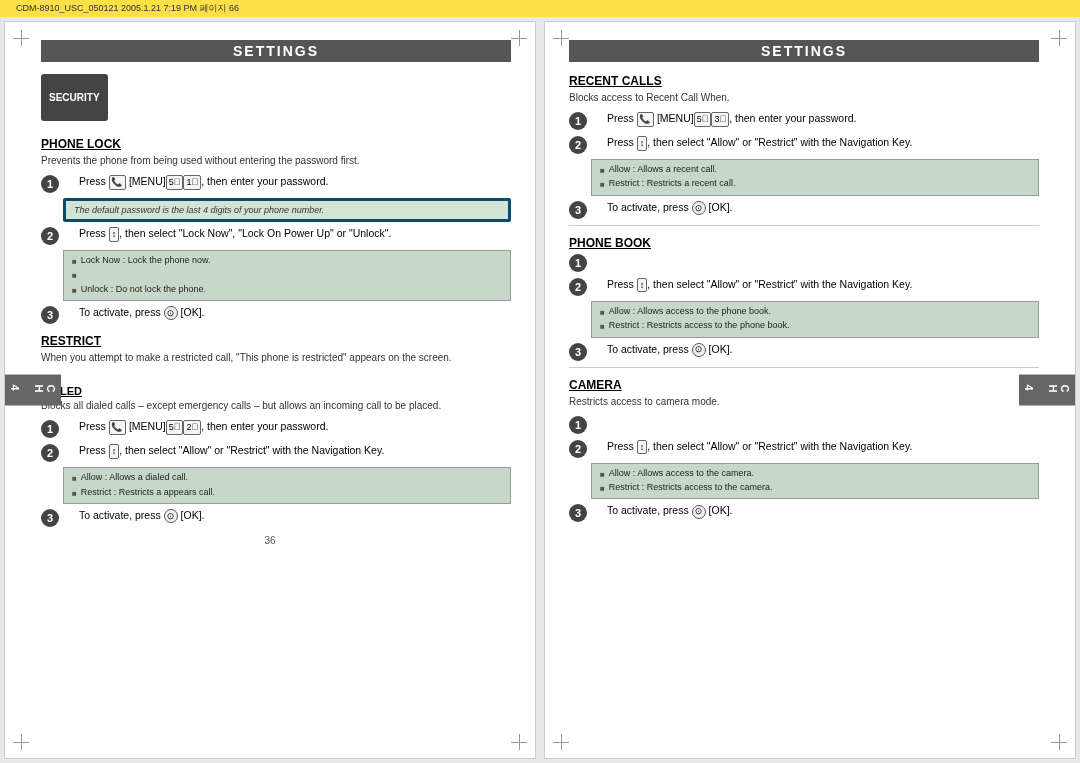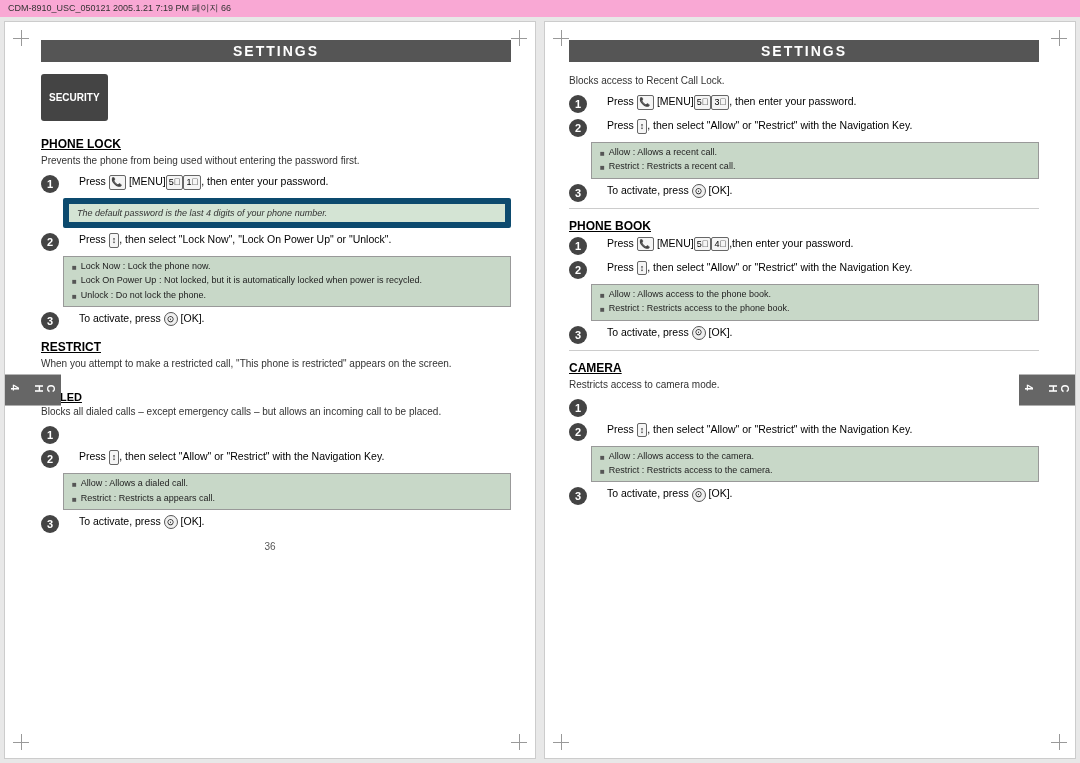--- a/index.html
+++ b/index.html
@@ -8,22 +8,22 @@
       height: 763px;
       background: #e8e8e8;
       font-family: Arial, sans-serif;
       font-size: 11px;
       overflow: hidden;
       display: flex;
       flex-direction: column;
     }
 
     .top-bar {
-      background: #f9a8d4;
-      padding: 2px 8px;
+      background: #fde047;
+      padding: 2px 16px;
       font-size: 9px;
       color: #333;
       display: flex;
       justify-content: space-between;
     }
 
     .pages-container {
       display: flex;
       flex: 1;
       gap: 0;
@@ -136,21 +136,21 @@
       display: inline-block;
       border: 1px solid #666;
       border-radius: 2px;
       padding: 0 2px;
       font-size: 9px;
       background: #f5f5f5;
     }
 
     .note-box {
       background: #d4e4d4;
-      border: 6px solid #0c4a6e;
+      border: 3px solid #0c4a6e;
       padding: 4px 8px;
       font-size: 9px;
       font-style: italic;
       color: #333;
       margin: 4px 0 4px 22px;
       border-radius: 2px;
     }
 
     .option-box {
       background: #c8d8c8;
@@ -264,21 +264,20 @@
       </div>
 
       
       <div class="option-box">
         <div class="option-row">
           <span class="bullet">■</span>
           <span>Lock Now : Lock the phone now.</span>
         </div>
         <div class="option-row">
           <span class="bullet">■</span>
-          <span>Lock On Power Up : Not locked, but it is automatically locked when power is recycled.</span>
         </div>
         <div class="option-row">
           <span class="bullet">■</span>
           <span>Unlock : Do not lock the phone.</span>
         </div>
       </div>
 
       
       <div class="step">
         <div class="step-num">3</div>
@@ -291,20 +290,23 @@
       <div class="section-title">RESTRICT</div>
       <div class="section-desc">When you attempt to make a restricted call, "This phone is restricted" appears on the screen.</div>
 
       
       <div class="subsection-title">DIALED</div>
       <div class="section-desc">Blocks all dialed calls – except emergency calls – but allows an incoming call to be placed.</div>
 
       
       <div class="step">
         <div class="step-num">1</div>
+        <div class="step-text">
+          Press <span class="key-inline">📞</span> [MENU]<span class="key-inline">5⃣</span><span class="key-inline">2⃣</span>, then enter your password.
+        </div>
       </div>
 
       
       <div class="step">
         <div class="step-num">2</div>
         <div class="step-text">
           Press <span class="key-inline">↕</span>, then select "Allow" or "Restrict" with the Navigation Key.
         </div>
       </div>
 
@@ -337,21 +339,22 @@
     <div class="crosshair ch-top-left"></div>
     <div class="crosshair ch-top-right"></div>
     <div class="crosshair ch-bottom-left"></div>
     <div class="crosshair ch-bottom-right"></div>
 
     <div style="position:absolute; right:0; top:50%; transform:translateY(-50%); background:#666; color:white; writing-mode:vertical-rl; text-orientation:mixed; padding:10px 4px; font-size:11px; font-weight:bold; letter-spacing:3px;">C<br>H<br><br>4</div>
 
     <div style="margin-right:12px;">
       <div class="page-header">SETTINGS</div>
 
-      <div class="section-desc">Blocks access to Recent Call Lock.</div>
+      <div class="section-title">RECENT CALLS</div>
+      <div class="section-desc">Blocks access to Recent Call When.</div>
 
       <div class="step">
         <div class="step-num">1</div>
         <div class="step-text">
           Press <span class="key-inline">📞</span> [MENU]<span class="key-inline">5⃣</span><span class="key-inline">3⃣</span>, then enter your password.
         </div>
       </div>
 
       <div class="step">
         <div class="step-num">2</div>
@@ -377,23 +380,20 @@
           To activate, press <span class="key-icon">⊙</span> [OK].
         </div>
       </div>
 
       <hr class="divider-line">
 
       <div class="section-title">PHONE BOOK</div>
 
       <div class="step">
         <div class="step-num">1</div>
-        <div class="step-text">
-          Press <span class="key-inline">📞</span> [MENU]<span class="key-inline">5⃣</span><span class="key-inline">4⃣</span>,then enter your password.
-        </div>
       </div>
 
       <div class="step">
         <div class="step-num">2</div>
         <div class="step-text">
           Press <span class="key-inline">↕</span>, then select "Allow" or "Restrict" with the Navigation Key.
         </div>
       </div>
 
       <div class="option-box">

